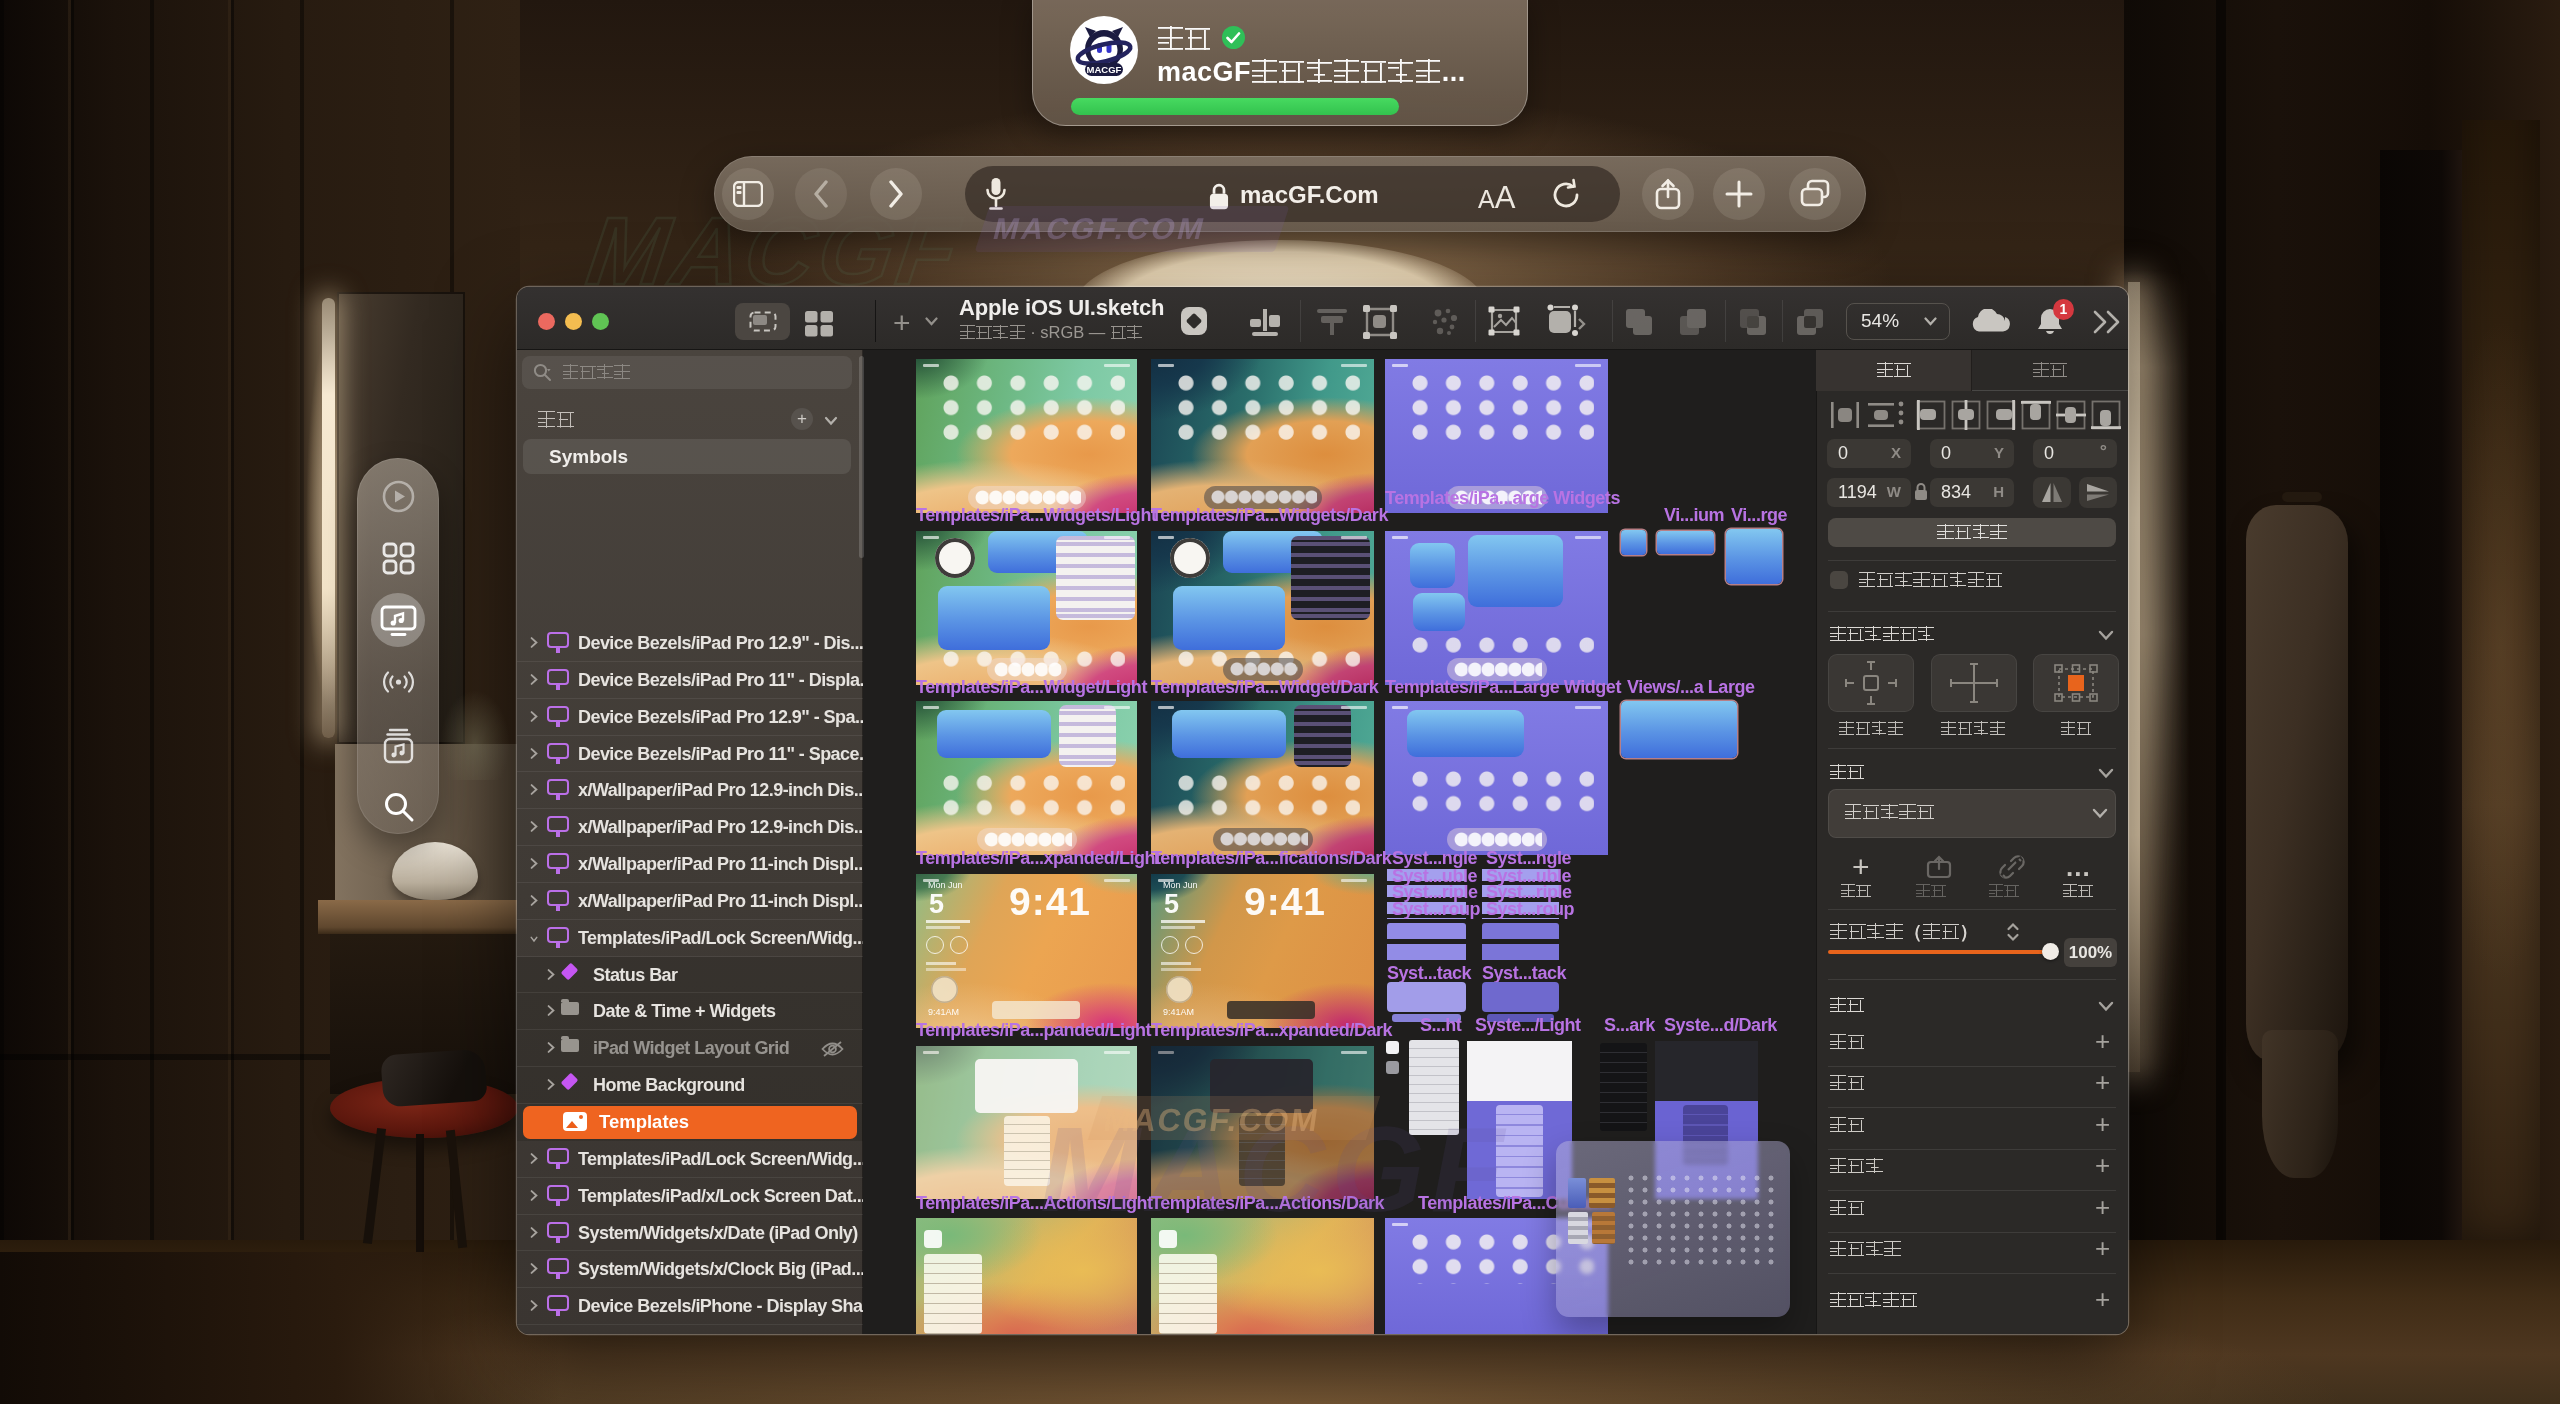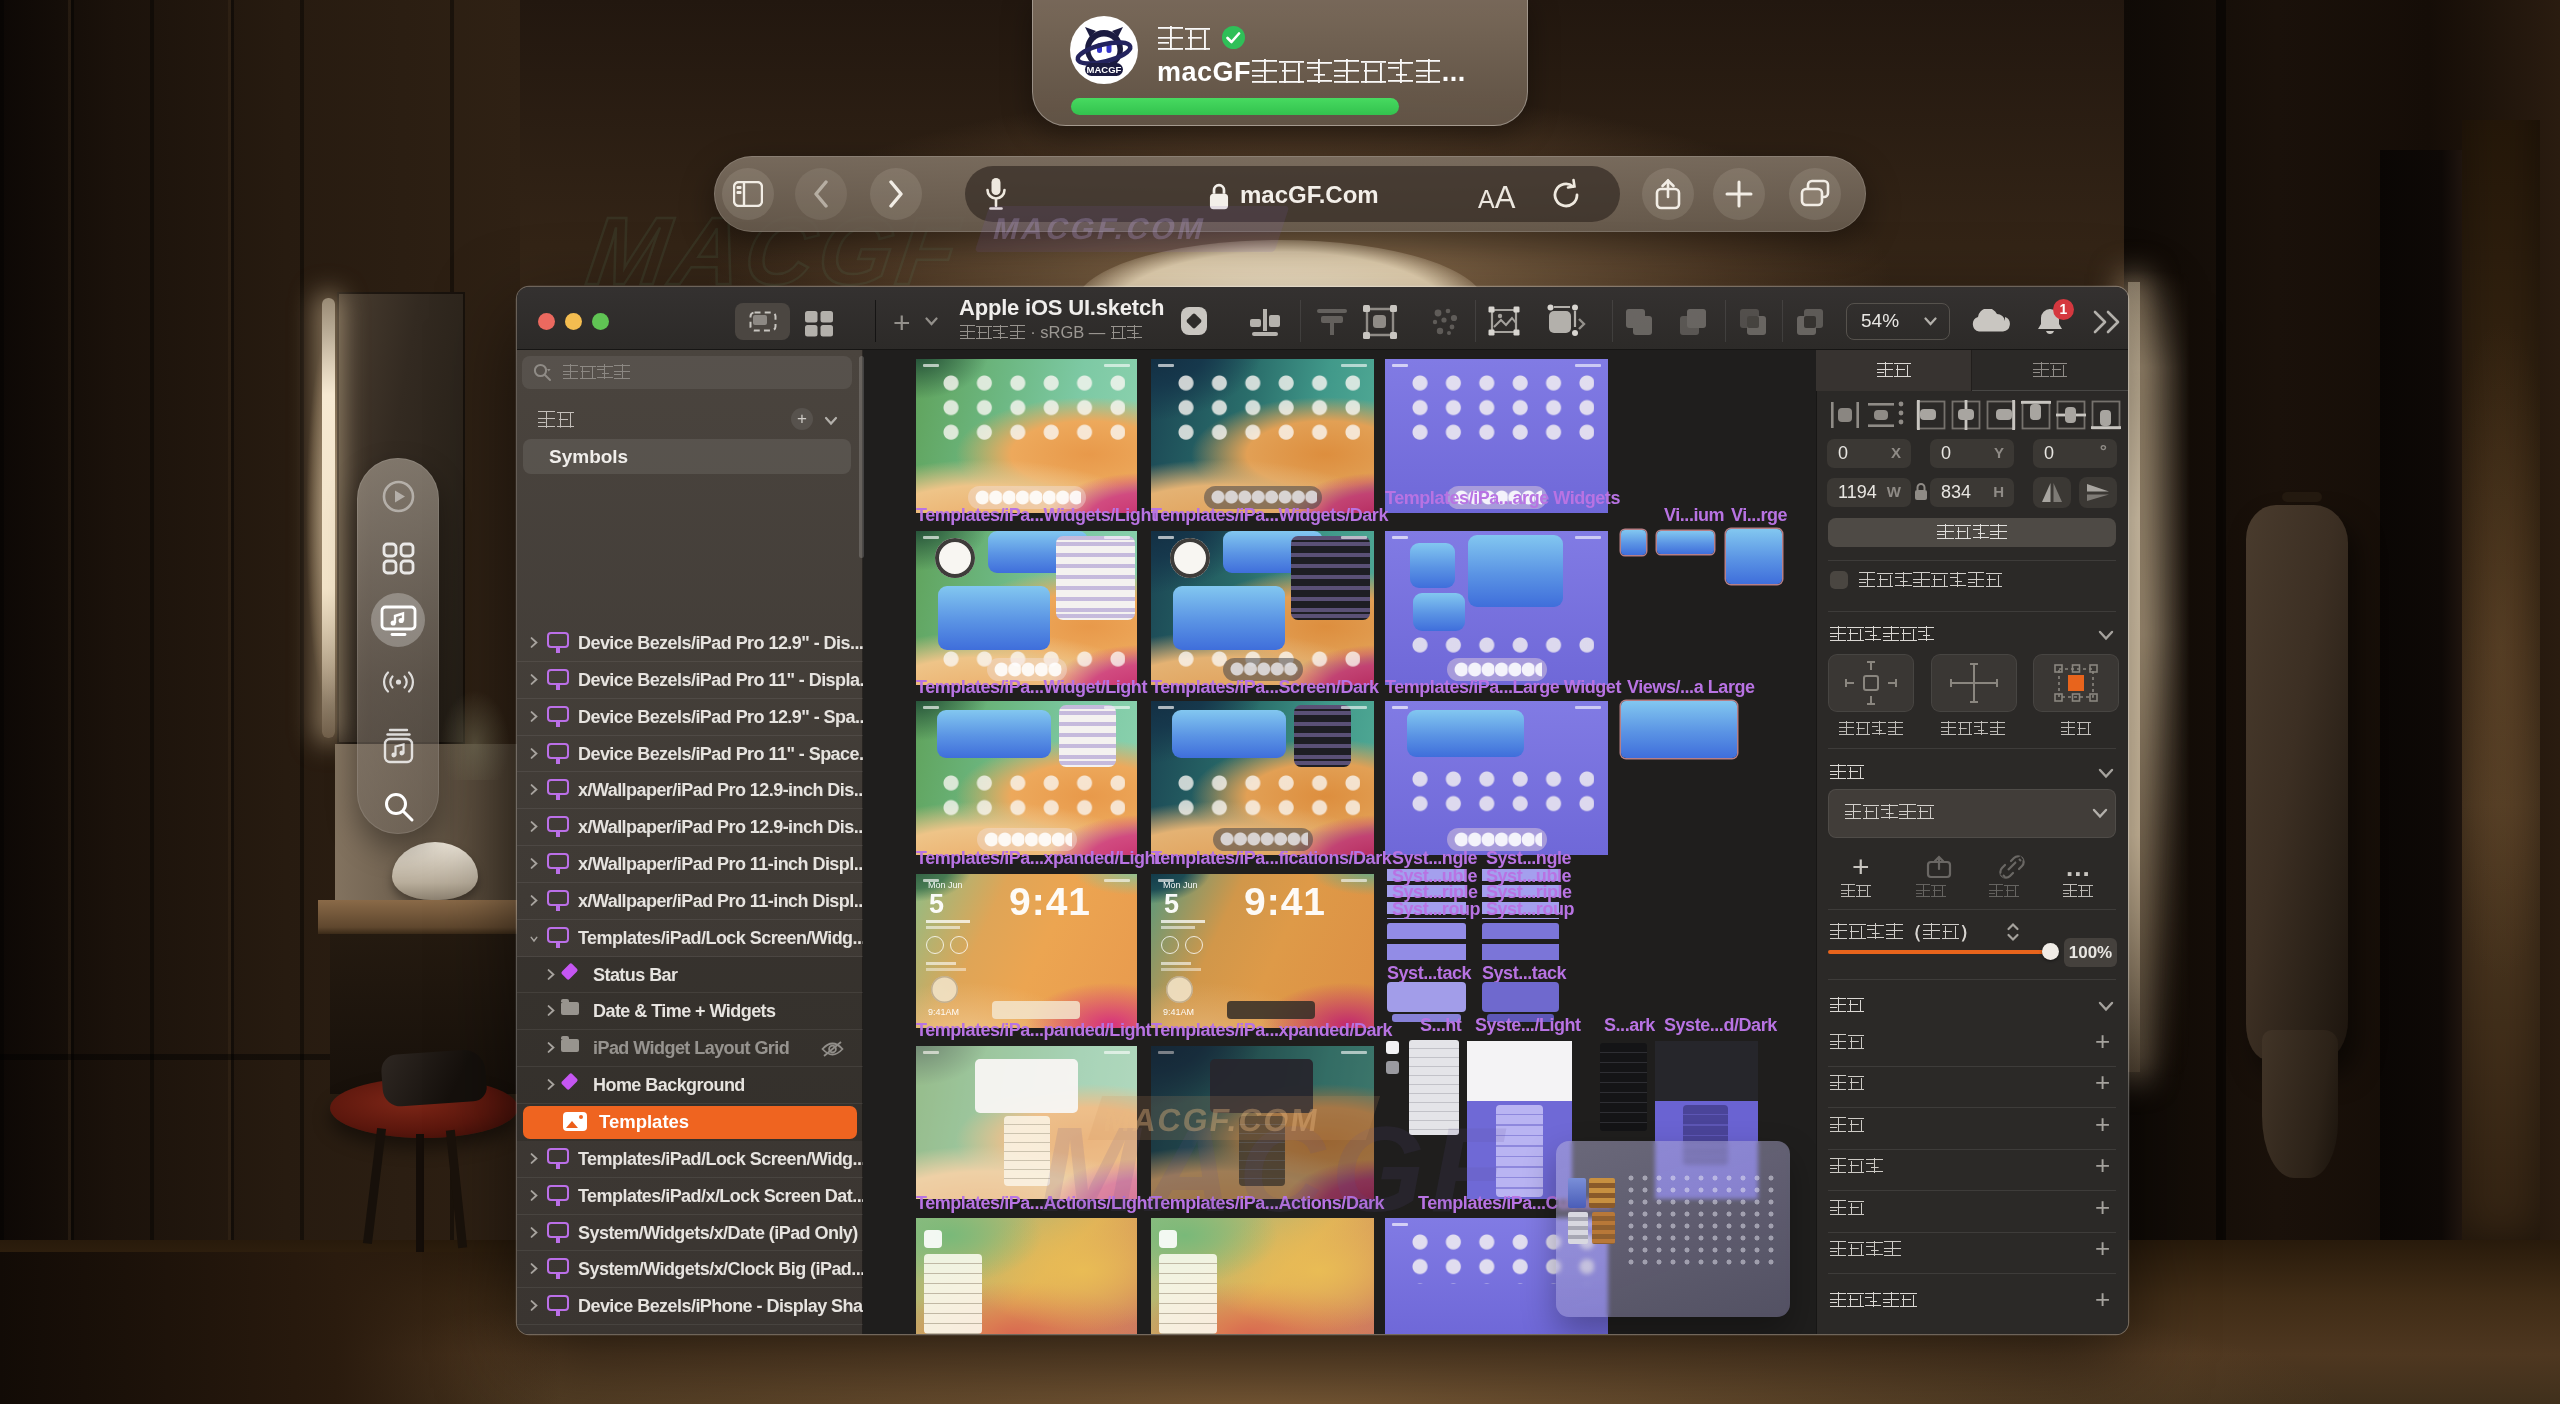--- a/index.html
+++ b/index.html
@@ -929,21 +929,21 @@
         <div class="ab wpP" style="left:1385px;top:531px;width:223px;height:154px">
           <div class="wg" style="left:25px;top:12px;width:45px;height:45px"></div>
           <div class="wg" style="left:83px;top:4px;width:95px;height:72px"></div>
           <div class="wg" style="left:28px;top:62px;width:52px;height:38px"></div>
           <div class="ticons2" style="left:27px;top:106px;width:182px;height:17px"></div>
           <div class="dock" style="width:100px">
             <div class="di" style="width:88px"></div>
           </div>
         </div>
         <div class="albl" style="left:916px;top:677px">Templates/iPa...Widget/Light</div>
-        <div class="albl" style="left:1151px;top:677px">Templates/iPa...Screen/Dark</div>
+        <div class="albl" style="left:1151px;top:677px">Templates/iPa...Widget/Dark</div>
         <div class="albl" style="left:1385px;top:677px">Templates/iPa...Large Widget</div>
         <div class="albl" style="left:1627px;top:677px">Views/...a Large</div>
         <div class="wg wgb a" style="left:1621px;top:701px;width:116px;height:57px;border-radius:5px"></div>
         <div class="ab wpL" style="left:916px;top:701px;width:221px;height:154px">
           <div class="wg" style="left:21px;top:9px;width:114px;height:48px"></div>
           <div class="panelW plines" style="left:143px;top:4px;width:57px;height:62px"></div>
           <div class="ticons2" style="left:27px;top:74px;width:182px;height:42px"></div>
           <div class="dock" style="width:100px">
             <div class="di" style="width:88px"></div>
           </div>

